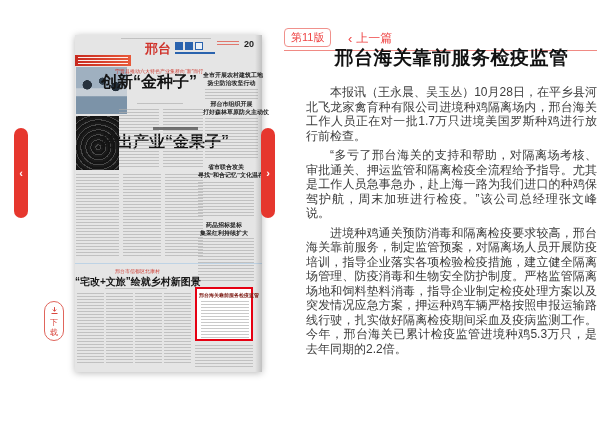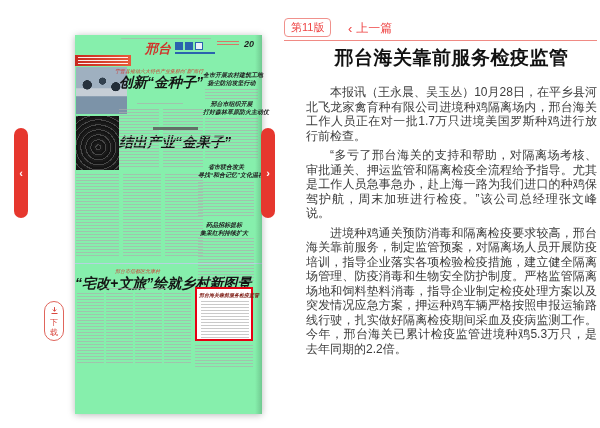--- a/index.html
+++ b/index.html
@@ -2,21 +2,21 @@
 <html><head>
 <meta charset="utf-8">
 <style>
   html,body{margin:0;padding:0;}
   body{
     width:600px;height:428px;position:relative;overflow:hidden;
     background:#ffffff;
     font-family:"Liberation Sans","DejaVu Sans",sans-serif;
   }
   
-  .toolbar{position:absolute;left:284px;top:8px;width:313px;height:34px;}
+  .toolbar{position:absolute;left:284px;top:18px;width:313px;height:34px;}
   .toolbar-rule{position:absolute;left:0;top:32px;width:313px;border-top:1px solid #f08a84;}
   .page-badge{
     position:absolute;left:0;top:10px;color:#ee4444;border:1px solid #f0918c;
     border-radius:4px;font-size:11px;padding:2px 6px;line-height:13px;cursor:pointer;background:#fff;
   }
   .prev-btn{position:absolute;left:64px;top:12px;color:#ee4444;font-size:12px;cursor:pointer;display:flex;align-items:center;gap:4px;}
   .prev-btn .chev{font-size:13px;line-height:12px;}
   .tool-group{position:absolute;right:0;top:12px;display:flex;align-items:center;gap:11px;color:#ee4444;font-size:12px;}
   .tool-item{cursor:pointer;display:flex;align-items:center;gap:3px;}
   
@@ -24,22 +24,22 @@
   .article h1{
     margin:0 0 15px 0;font-size:19px;line-height:24px;font-weight:bold;color:#111;text-align:center;
     letter-spacing:0.5px;
   }
   .article p{
     margin:0 0 5px 0;font-size:12px;line-height:14.5px;color:#3c3c3c;
     text-indent:2em;text-align:justify;
   }
   
   .paper{
-    position:absolute;left:75px;top:35px;width:187px;height:379px;background:#86efac;
-    box-shadow:0 1px 7px rgba(0,0,0,.28);cursor:pointer;font-style:italic;
+    position:absolute;left:75px;top:35px;width:187px;height:337px;background:#e5e5e5;
+    box-shadow:0 1px 7px rgba(0,0,0,.28);cursor:pointer;
   }
   .paper::after{
     content:"";position:absolute;right:0;top:0;bottom:0;width:7px;
     background:linear-gradient(to right,rgba(0,0,0,0),rgba(0,0,0,.16));
   }
   .paper *{position:absolute;box-sizing:border-box;}
   .sim{background-image:repeating-linear-gradient(#adadad 0,#adadad 1px,transparent 1px,transparent 3px);opacity:.65;}
   .sim-red{background-image:repeating-linear-gradient(#e06a5f 0,#e06a5f 1px,transparent 1px,transparent 3px);opacity:.9;}
   .sim-white{background-image:repeating-linear-gradient(rgba(255,255,255,.9) 0,rgba(255,255,255,.9) 1px,transparent 1px,transparent 3px);}
   .mh-name{left:70px;top:5px;font-family:"Liberation Serif","DejaVu Serif",serif;font-size:13px;font-weight:bold;color:#d0322a;}
@@ -53,23 +53,23 @@
       radial-gradient(circle at 78% 42%, #222d38 0 9%, rgba(0,0,0,0) 10%),
       linear-gradient(180deg,#9fb0c0 0 45%,#c6ced6 46% 62%,#7c93a8 63% 100%);
   }
   .photo2{left:1px;top:81px;width:43px;height:54px;
     background:
       repeating-radial-gradient(circle at 52% 58%, #141414 0 2px, #474747 2px 3px, #1a1a1a 3px 5px),
       linear-gradient(#8aa0b5,#aebdca);
     background-blend-mode:normal;
   }
   .kicker{left:40px;top:33px;width:88px;font-size:5px;color:#cf3a30;text-align:center;white-space:nowrap;}
-  .hl-main{left:44px;top:41px;width:86px;font-size:14px;line-height:12px;font-weight:bold;color:#141414;white-space:nowrap;}
+  .hl-main{left:26px;top:41px;width:86px;font-size:16px;line-height:12px;font-weight:bold;color:#141414;text-align:center;white-space:nowrap;}
   .hl-sm{font-size:6px;line-height:7.5px;font-weight:bold;color:#222;text-align:center;white-space:nowrap;}
-  .hl-bottom{left:0;top:240px;width:122px;font-size:14px;font-weight:bold;color:#141414;text-align:center;white-space:nowrap;}
+  .hl-bottom{left:0;top:240px;width:122px;font-size:10px;font-weight:bold;color:#141414;text-align:center;white-space:nowrap;}
   .kicker2{left:10px;top:233px;width:105px;font-size:5px;color:#cf3a30;text-align:center;white-space:nowrap;}
   .divider{left:0;top:228px;width:187px;height:1px;background:#b9d0e4;opacity:.9;}
   .hi-box{left:120px;top:252px;width:58px;height:54px;border:2px solid #e60012;background:#fff;padding:3px 2px;}
   .hi-title{position:static;font-size:5px;line-height:6px;font-weight:bold;color:#7d1a12;text-align:center;white-space:nowrap;display:block;}
   
   .nav-handle{
     position:absolute;width:14px;height:90px;background:#e6372e;border-radius:7px;
     color:#fff;display:flex;align-items:center;justify-content:center;
     font-size:11px;font-weight:bold;cursor:pointer;
   }

